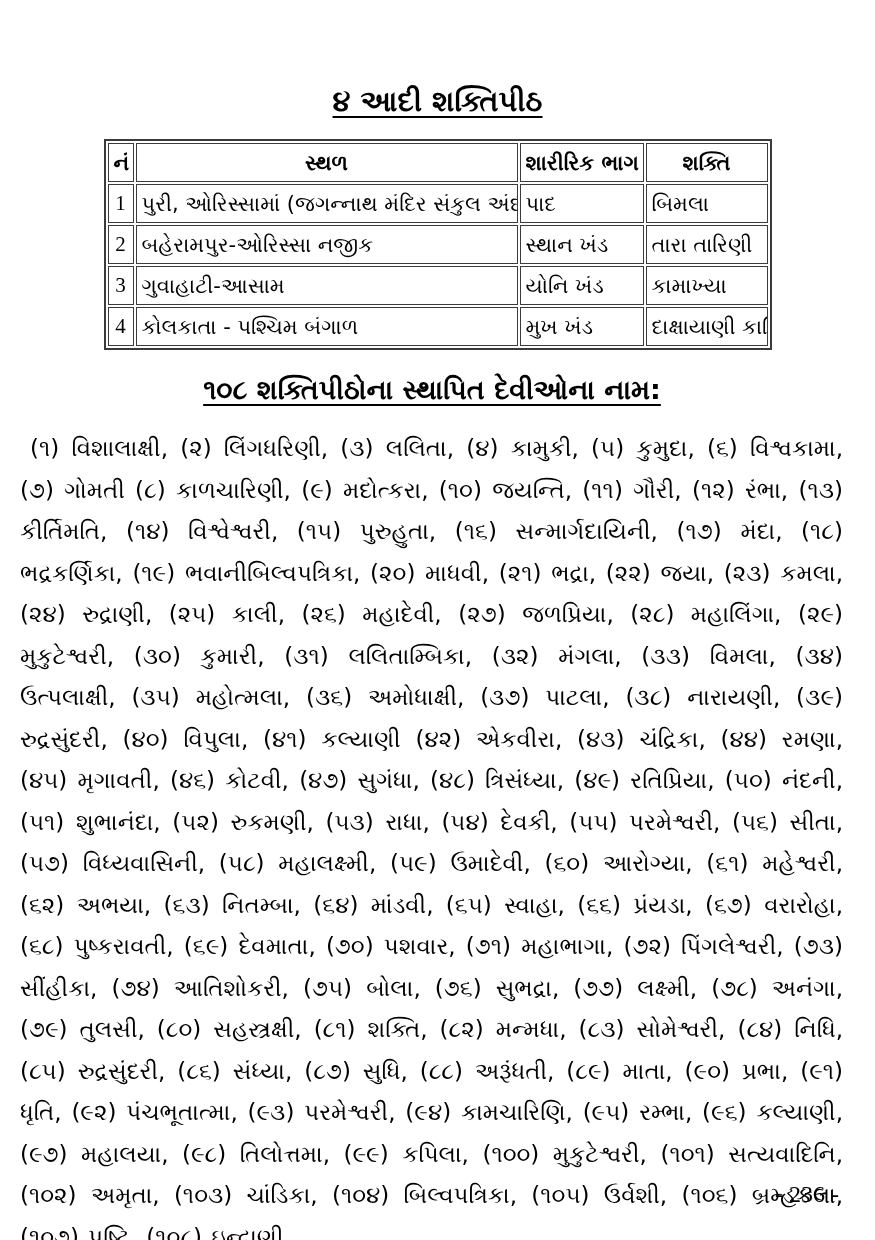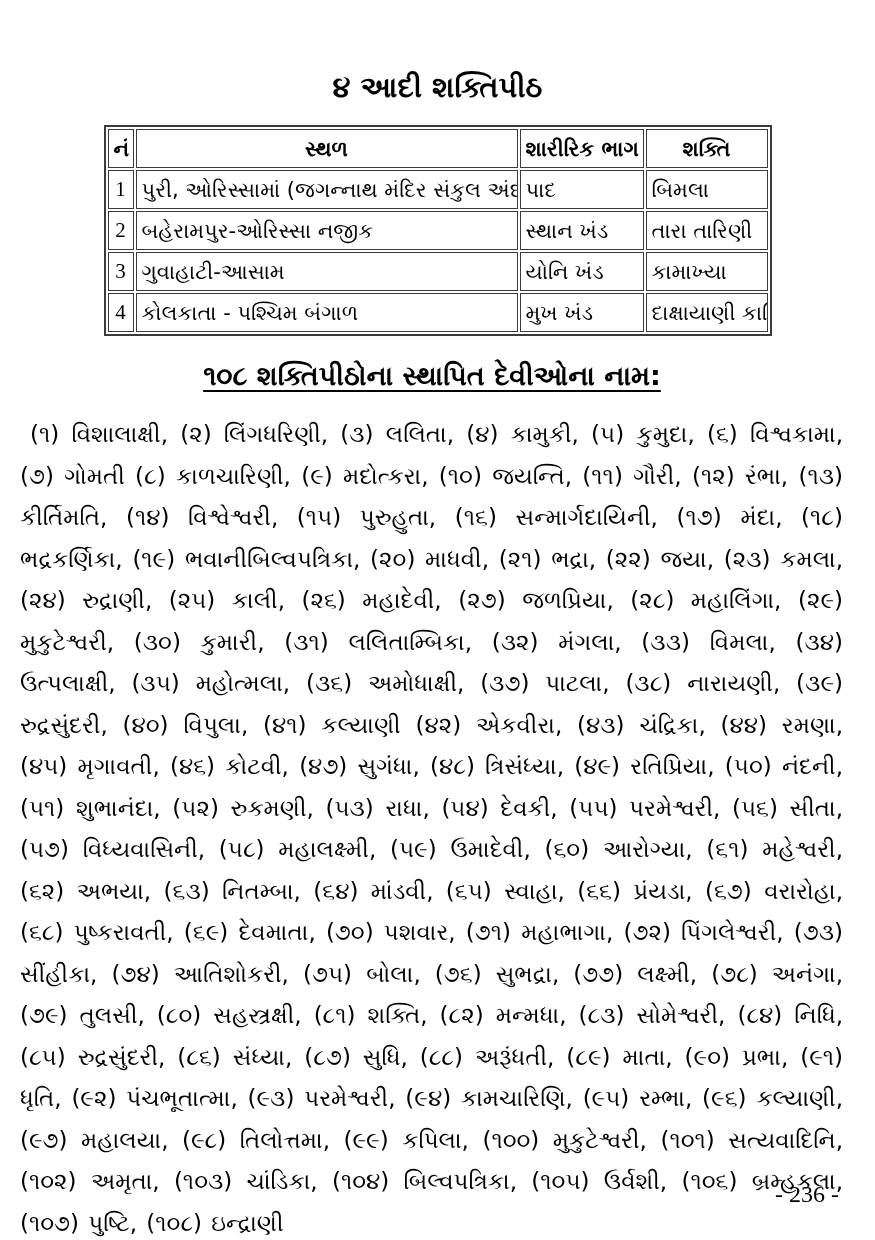--- a/index.html
+++ b/index.html
@@ -11,25 +11,26 @@
     position: relative;
     width: 875px;
     height: 1240px;
     background: #ffffff;
     color: #000000;
     font-family: "DejaVu Sans", sans-serif;
     box-sizing: border-box;
     overflow: hidden;
   }
   .doc-title {
-    margin: 0;
+    margin: 14px;
     padding-top: 70px;
     text-align: center;
     font-size: 29px;
     font-weight: bold;
+    text-decoration: underline;
     text-underline-offset: 5px;
   }
   table.piths {
     margin: 20px auto 0 auto;
     width: 654px;
     border: 2px solid #3b3b3b;
     border-spacing: 2px;
     border-collapse: separate;
     background: #ffffff;
     table-layout: fixed;

